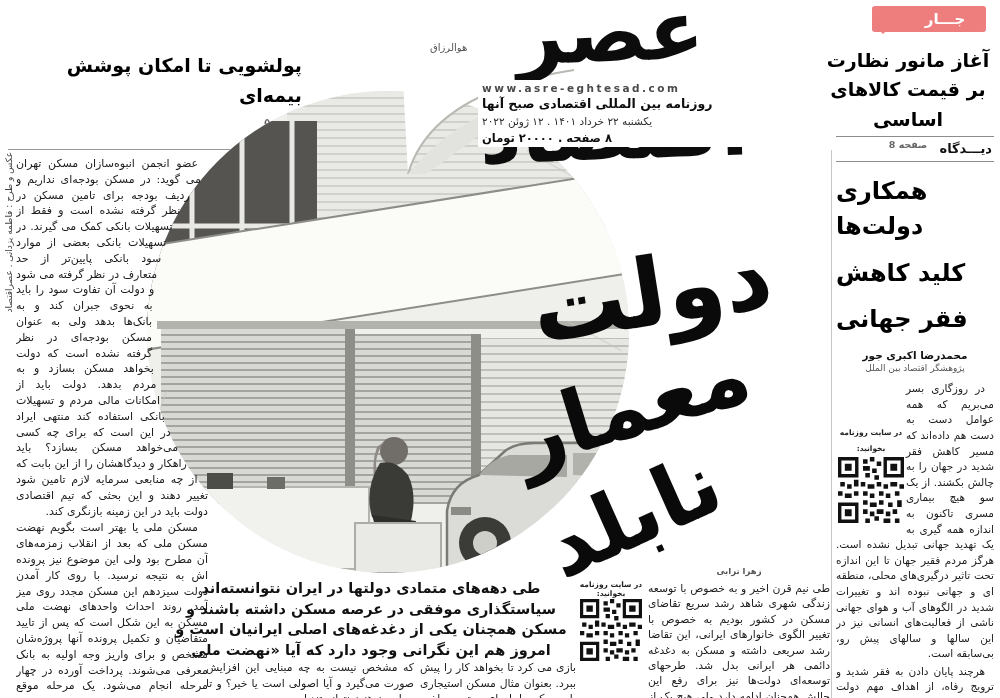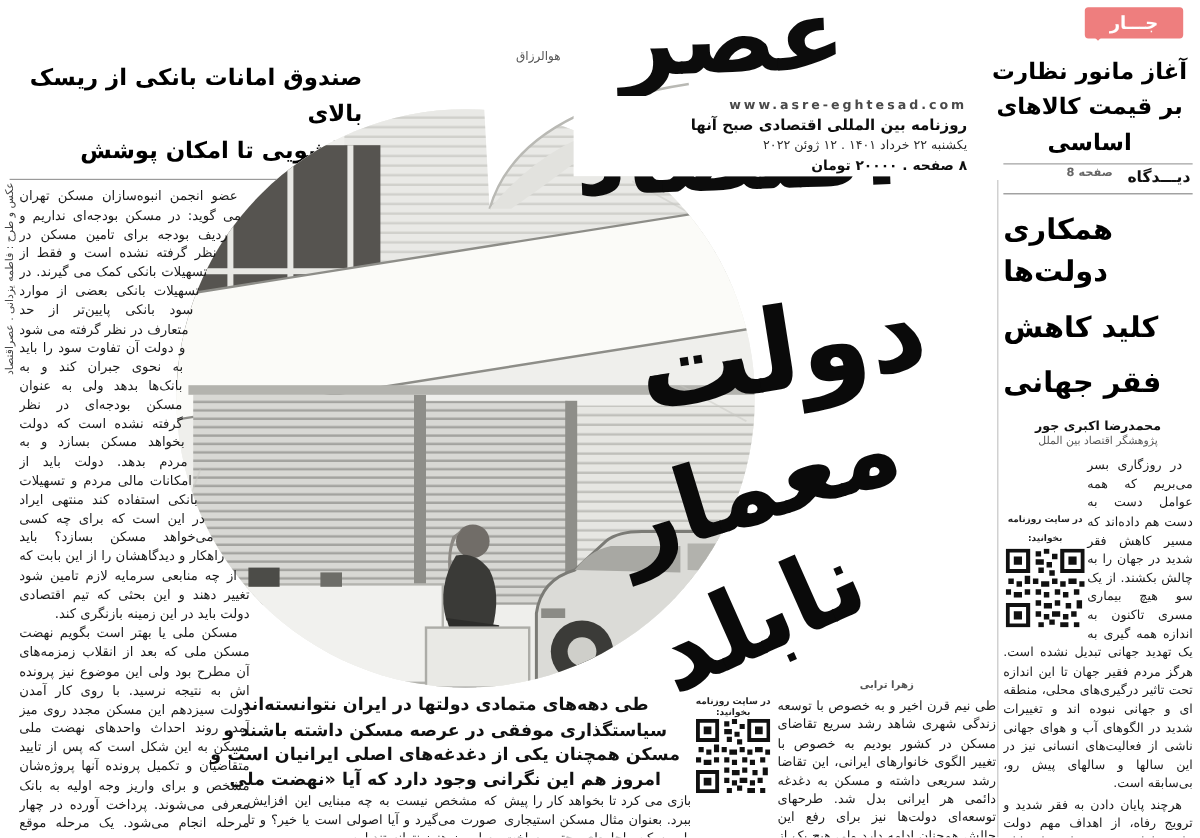--- a/index.html
+++ b/index.html
@@ -2,33 +2,33 @@
 <html lang="fa"><head>
 <meta charset="utf-8">
 <style>
   html,body{margin:0;padding:0;}
   body{width:1000px;height:698px;background:#fff;overflow:hidden;position:relative;
        font-family:"DejaVu Sans",sans-serif;color:#1b1b1b;}
   .fa{direction:rtl;}
   .abs{position:absolute;}
   
   .jar{right:14px;top:6px;width:82px;height:26px;background:#ee7e7e;border-radius:3px;
-       display:flex;align-items:center;justify-content:center;color:#fff;font-weight:bold;font-size:15px;}
+       display:flex;align-items:center;justify-content:center;color:#fff;font-weight:bold;font-size:15px;padding-left:32px;}
   .jar:after{content:"";position:absolute;left:6px;bottom:-7px;border:5px solid transparent;border-top-color:#ee7e7e;}
   .story-tr{right:6px;top:46px;width:172px;text-align:center;}
   .story-tr .hl{font-size:19px;font-weight:bold;line-height:1.55;color:#000;}
   .story-tl{left:10px;top:50px;width:292px;text-align:right;}
   .story-tl .hl{font-size:19px;font-weight:bold;line-height:1.6;color:#000;}
   .pref{font-size:9.5px;color:#666;margin-top:5px;font-weight:bold;}
   .rule-tl{left:8px;top:149px;width:294px;height:1px;background:#9a9a9a;}
   
   .masthead-title{left:412px;top:-16px;width:400px;text-align:center;font-size:82px;font-weight:bold;
        color:#0c0c0c;transform:rotate(-2deg);z-index:6;line-height:1.2;}
   .bismillah{left:430px;top:42px;font-size:10px;color:#555;z-index:6;}
-  .mast-info{left:478px;top:80px;width:324px;text-align:right;z-index:6;background:#fff;padding:2px 4px;}
+  .mast-info{left:478px;top:80px;width:324px;text-align:left;z-index:6;background:#fff;padding:2px 4px;}
   .mi-web{font-size:10.5px;letter-spacing:2.5px;color:#4a4a4a;font-weight:bold;direction:ltr;}
   .mi-tag{font-size:12.5px;font-weight:bold;color:#0d0d0d;margin-top:2px;}
   .mi-date{font-size:10.5px;color:#2c2c2c;margin-top:3px;line-height:1.45;}
   .mi-price{font-size:11.5px;font-weight:bold;color:#0d0d0d;margin-top:2px;}
   
   .photo{left:147px;top:91px;width:482px;height:482px;border-radius:50%;overflow:hidden;z-index:1;
          background:#efefec;}
   .curl{left:402px;top:62px;z-index:5;}
   
   .hw{z-index:4;font-weight:bold;color:#0a0a0a;white-space:nowrap;line-height:1;}
@@ -86,21 +86,20 @@
     <span>جـــار</span>
   </div>
 
   <div class="abs story-tr fa">
     <div class="hl">آغاز مانور نظارت</div>
     <div class="hl">بر قیمت کالاهای اساسی</div>
     <div class="pref">صفحه 8</div>
   </div>
 
   <div class="abs story-tl fa">
-    <div class="hl">صندوق امانات بانکی از ریسک بالای</div>
     <div class="hl">پولشویی تا امکان پوشش بیمه‌ای</div>
     <div class="pref">صفحه ۵</div>
   </div>
   <div class="abs rule-tl"></div>
 
   <div class="abs photo">
     <svg width="482" height="482" viewBox="0 0 482 482">
       <defs>
         <pattern id="shut" width="6" height="7" patternUnits="userSpaceOnUse">
           <rect width="6" height="7" fill="#d8d8d4"></rect>

